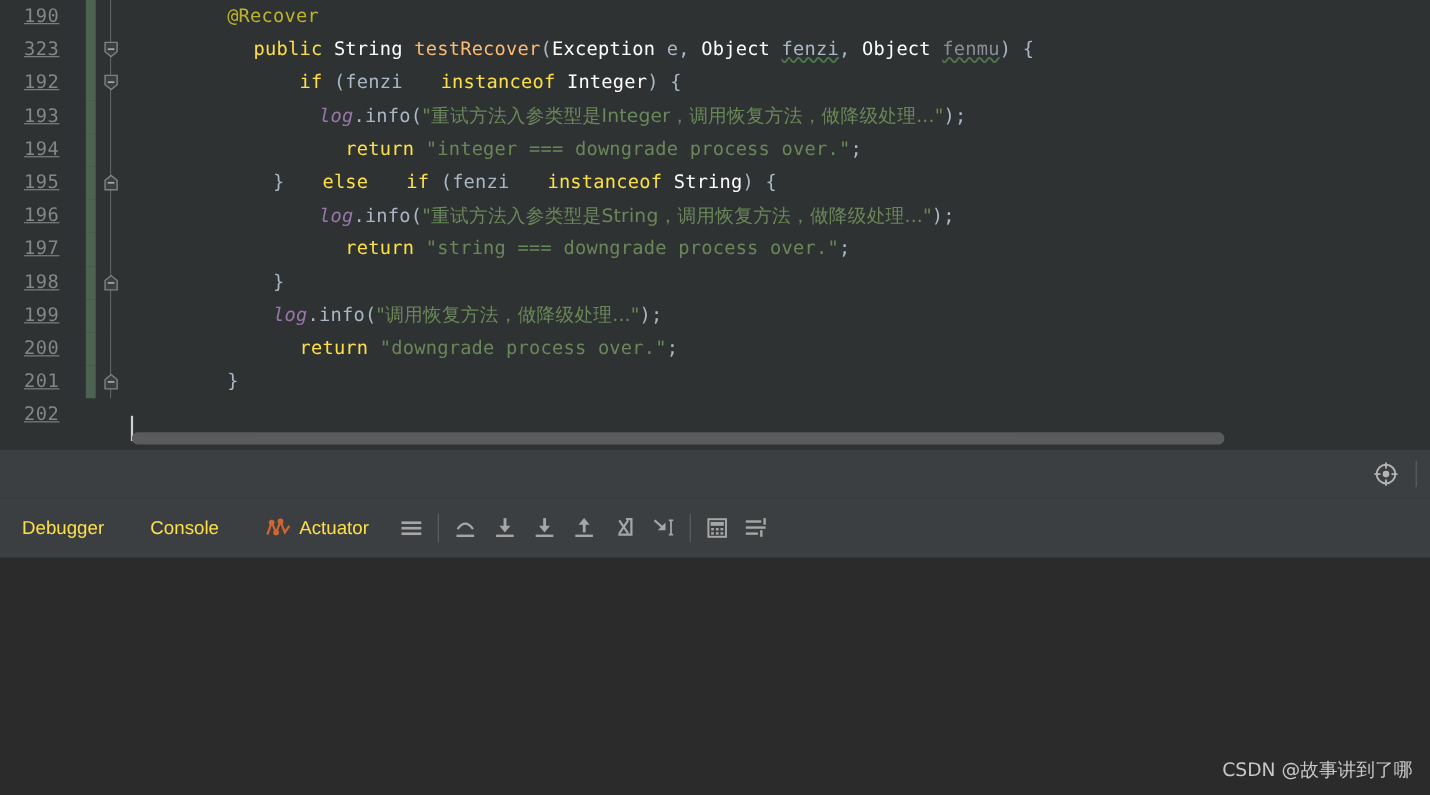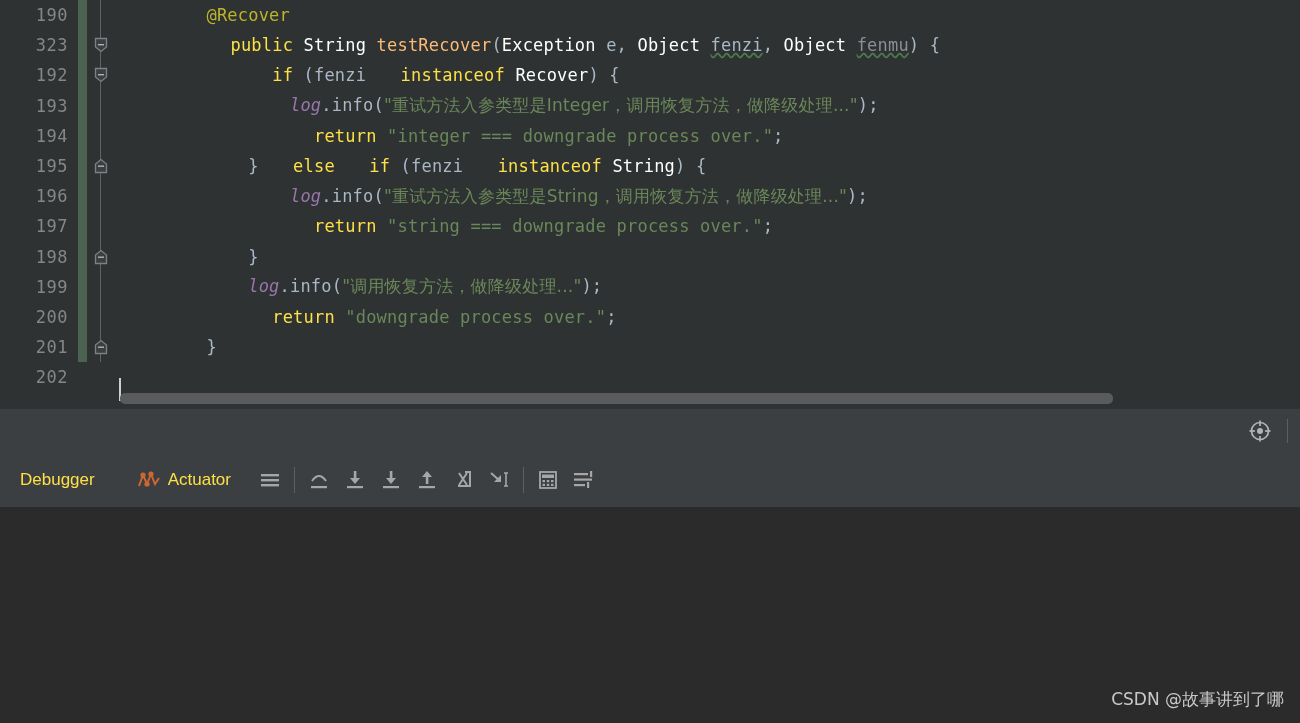--- a/index.html
+++ b/index.html
@@ -20,22 +20,23 @@
     height: 30.2px;
     display: flex;
     align-items: center;
     white-space: pre;
   }
   .lineno {
     width: 78px; min-width: 78px;
     text-align: right;
     color: #848688;
     font-size: 17px;
-    padding-right: 10px;
+    padding-right: 24px;
     letter-spacing: 0.5px;
+    text-decoration: underline;
   }
   .changebar {
     width: 9px; min-width: 9px;
     height: 30.2px;
     background: #4b6350;
   }
   .gutter-fold {
     width: 28px; min-width: 28px;
     height: 30.2px;
     position: relative;
@@ -140,21 +141,21 @@
 <div id="editor">
   <div id="code-rows">
       <div class="code-row"><div class="lineno">190</div><div class="changebar"></div><div class="gutter-fold"><div class="foldline"></div></div><div class="code-text">&nbsp;&nbsp;&nbsp;&nbsp;&nbsp;&nbsp;&nbsp;&nbsp;<span class="anno">@Recover</span></div></div>
       <div class="code-row"><div class="lineno">323</div><div class="changebar"></div><div class="gutter-fold"><div class="foldline"></div><div class="foldmark"><svg width="16" height="16" viewBox="0 0 16 16">
               <path d="M2.5 1.5 H13.5 V10 L8 14.5 L2.5 10 Z" fill="#3c3f41" stroke="#7d8182" stroke-width="1.3"></path>
               <rect x="5" y="7" width="6" height="1.4" fill="#b0b3b4"></rect>
             </svg></div></div><div class="code-text">&nbsp;&nbsp;&nbsp;&nbsp;&nbsp;&nbsp;&nbsp;&nbsp;<span class="kw">public</span><span class="punc"> </span><span class="type">String</span><span class="punc"> </span><span class="method">testRecover</span><span class="punc">(</span><span class="type">Exception</span><span class="punc"> </span><span class="param">e</span><span class="punc">, </span><span class="type">Object</span><span class="punc"> </span><span class="squig">fenzi</span><span class="punc">, </span><span class="type">Object</span><span class="punc"> </span><span class="squig dim">fenmu</span><span class="punc">) {</span></div></div>
       <div class="code-row"><div class="lineno">192</div><div class="changebar"></div><div class="gutter-fold"><div class="foldline"></div><div class="foldmark"><svg width="16" height="16" viewBox="0 0 16 16">
               <path d="M2.5 1.5 H13.5 V10 L8 14.5 L2.5 10 Z" fill="#3c3f41" stroke="#7d8182" stroke-width="1.3"></path>
               <rect x="5" y="7" width="6" height="1.4" fill="#b0b3b4"></rect>
-            </svg></div></div><div class="code-text">&nbsp;&nbsp;&nbsp;&nbsp;&nbsp;&nbsp;&nbsp;&nbsp;&nbsp;&nbsp;&nbsp;&nbsp;<span class="kw">if</span><span class="punc"> (fenzi </span><span class="kw">instanceof</span><span class="punc"> </span><span class="type">Recover</span><span class="punc">) {</span></div></div>
+            </svg></div></div><div class="code-text">&nbsp;&nbsp;&nbsp;&nbsp;&nbsp;&nbsp;&nbsp;&nbsp;&nbsp;&nbsp;&nbsp;&nbsp;<span class="kw">if</span><span class="punc"> (fenzi </span><span class="kw">instanceof</span><span class="punc"> </span><span class="type">Integer</span><span class="punc">) {</span></div></div>
       <div class="code-row"><div class="lineno">193</div><div class="changebar"></div><div class="gutter-fold"><div class="foldline"></div></div><div class="code-text">&nbsp;&nbsp;&nbsp;&nbsp;&nbsp;&nbsp;&nbsp;&nbsp;&nbsp;&nbsp;&nbsp;&nbsp;&nbsp;&nbsp;&nbsp;&nbsp;<span class="field">log</span><span class="punc">.</span><span class="punc">info</span><span class="punc">(</span><span class="str cn">"重试方法入参类型是Integer，调用恢复方法，做降级处理..."</span><span class="punc">);</span></div></div>
       <div class="code-row"><div class="lineno">194</div><div class="changebar"></div><div class="gutter-fold"><div class="foldline"></div></div><div class="code-text">&nbsp;&nbsp;&nbsp;&nbsp;&nbsp;&nbsp;&nbsp;&nbsp;&nbsp;&nbsp;&nbsp;&nbsp;&nbsp;&nbsp;&nbsp;&nbsp;<span class="kw">return</span><span class="punc"> </span><span class="str">"integer === downgrade process over."</span><span class="punc">;</span></div></div>
       <div class="code-row"><div class="lineno">195</div><div class="changebar"></div><div class="gutter-fold"><div class="foldline"></div><div class="foldmark"><svg width="16" height="16" viewBox="0 0 16 16">
               <path d="M2.5 14.5 H13.5 V6 L8 1.5 L2.5 6 Z" fill="#3c3f41" stroke="#7d8182" stroke-width="1.3"></path>
               <rect x="5" y="7.5" width="6" height="1.4" fill="#b0b3b4"></rect>
             </svg></div></div><div class="code-text">&nbsp;&nbsp;&nbsp;&nbsp;&nbsp;&nbsp;&nbsp;&nbsp;&nbsp;&nbsp;&nbsp;&nbsp;<span class="punc">} </span><span class="kw">else</span><span class="punc"> </span><span class="kw">if</span><span class="punc"> (fenzi </span><span class="kw">instanceof</span><span class="punc"> </span><span class="type">String</span><span class="punc">) {</span></div></div>
       <div class="code-row"><div class="lineno">196</div><div class="changebar"></div><div class="gutter-fold"><div class="foldline"></div></div><div class="code-text">&nbsp;&nbsp;&nbsp;&nbsp;&nbsp;&nbsp;&nbsp;&nbsp;&nbsp;&nbsp;&nbsp;&nbsp;&nbsp;&nbsp;&nbsp;&nbsp;<span class="field">log</span><span class="punc">.</span><span class="punc">info</span><span class="punc">(</span><span class="str cn">"重试方法入参类型是String，调用恢复方法，做降级处理..."</span><span class="punc">);</span></div></div>
       <div class="code-row"><div class="lineno">197</div><div class="changebar"></div><div class="gutter-fold"><div class="foldline"></div></div><div class="code-text">&nbsp;&nbsp;&nbsp;&nbsp;&nbsp;&nbsp;&nbsp;&nbsp;&nbsp;&nbsp;&nbsp;&nbsp;&nbsp;&nbsp;&nbsp;&nbsp;<span class="kw">return</span><span class="punc"> </span><span class="str">"string === downgrade process over."</span><span class="punc">;</span></div></div>
       <div class="code-row"><div class="lineno">198</div><div class="changebar"></div><div class="gutter-fold"><div class="foldline"></div><div class="foldmark"><svg width="16" height="16" viewBox="0 0 16 16">
               <path d="M2.5 14.5 H13.5 V6 L8 1.5 L2.5 6 Z" fill="#3c3f41" stroke="#7d8182" stroke-width="1.3"></path>
@@ -185,20 +186,23 @@
   </div>
   <div id="midbar-divider"></div>
 </div>
 
 <div id="toolbar">
 
   <div class="tb-tab">
     <span>Debugger</span>
   </div>
 
+  <div class="tb-tab" style="margin-left:18px;">
+    <span>Console</span>
+  </div>
 
   <div class="tb-tab" style="margin-left:18px;justify-content:flex-end;">
     <span style="display:flex;align-items:center;">
       <svg width="24" height="20" viewBox="0 0 24 20">
         <polyline points="2,16 6,5 10,14 14,4 18,14 22,8" fill="none" stroke="#cc6633" stroke-width="2"></polyline>
         <circle cx="6" cy="5" r="2.6" fill="#cc6633"></circle>
         <circle cx="14" cy="4" r="2.6" fill="#cc6633"></circle>
         <circle cx="10" cy="14" r="2.6" fill="#cc6633"></circle>
       </svg>
     </span>

